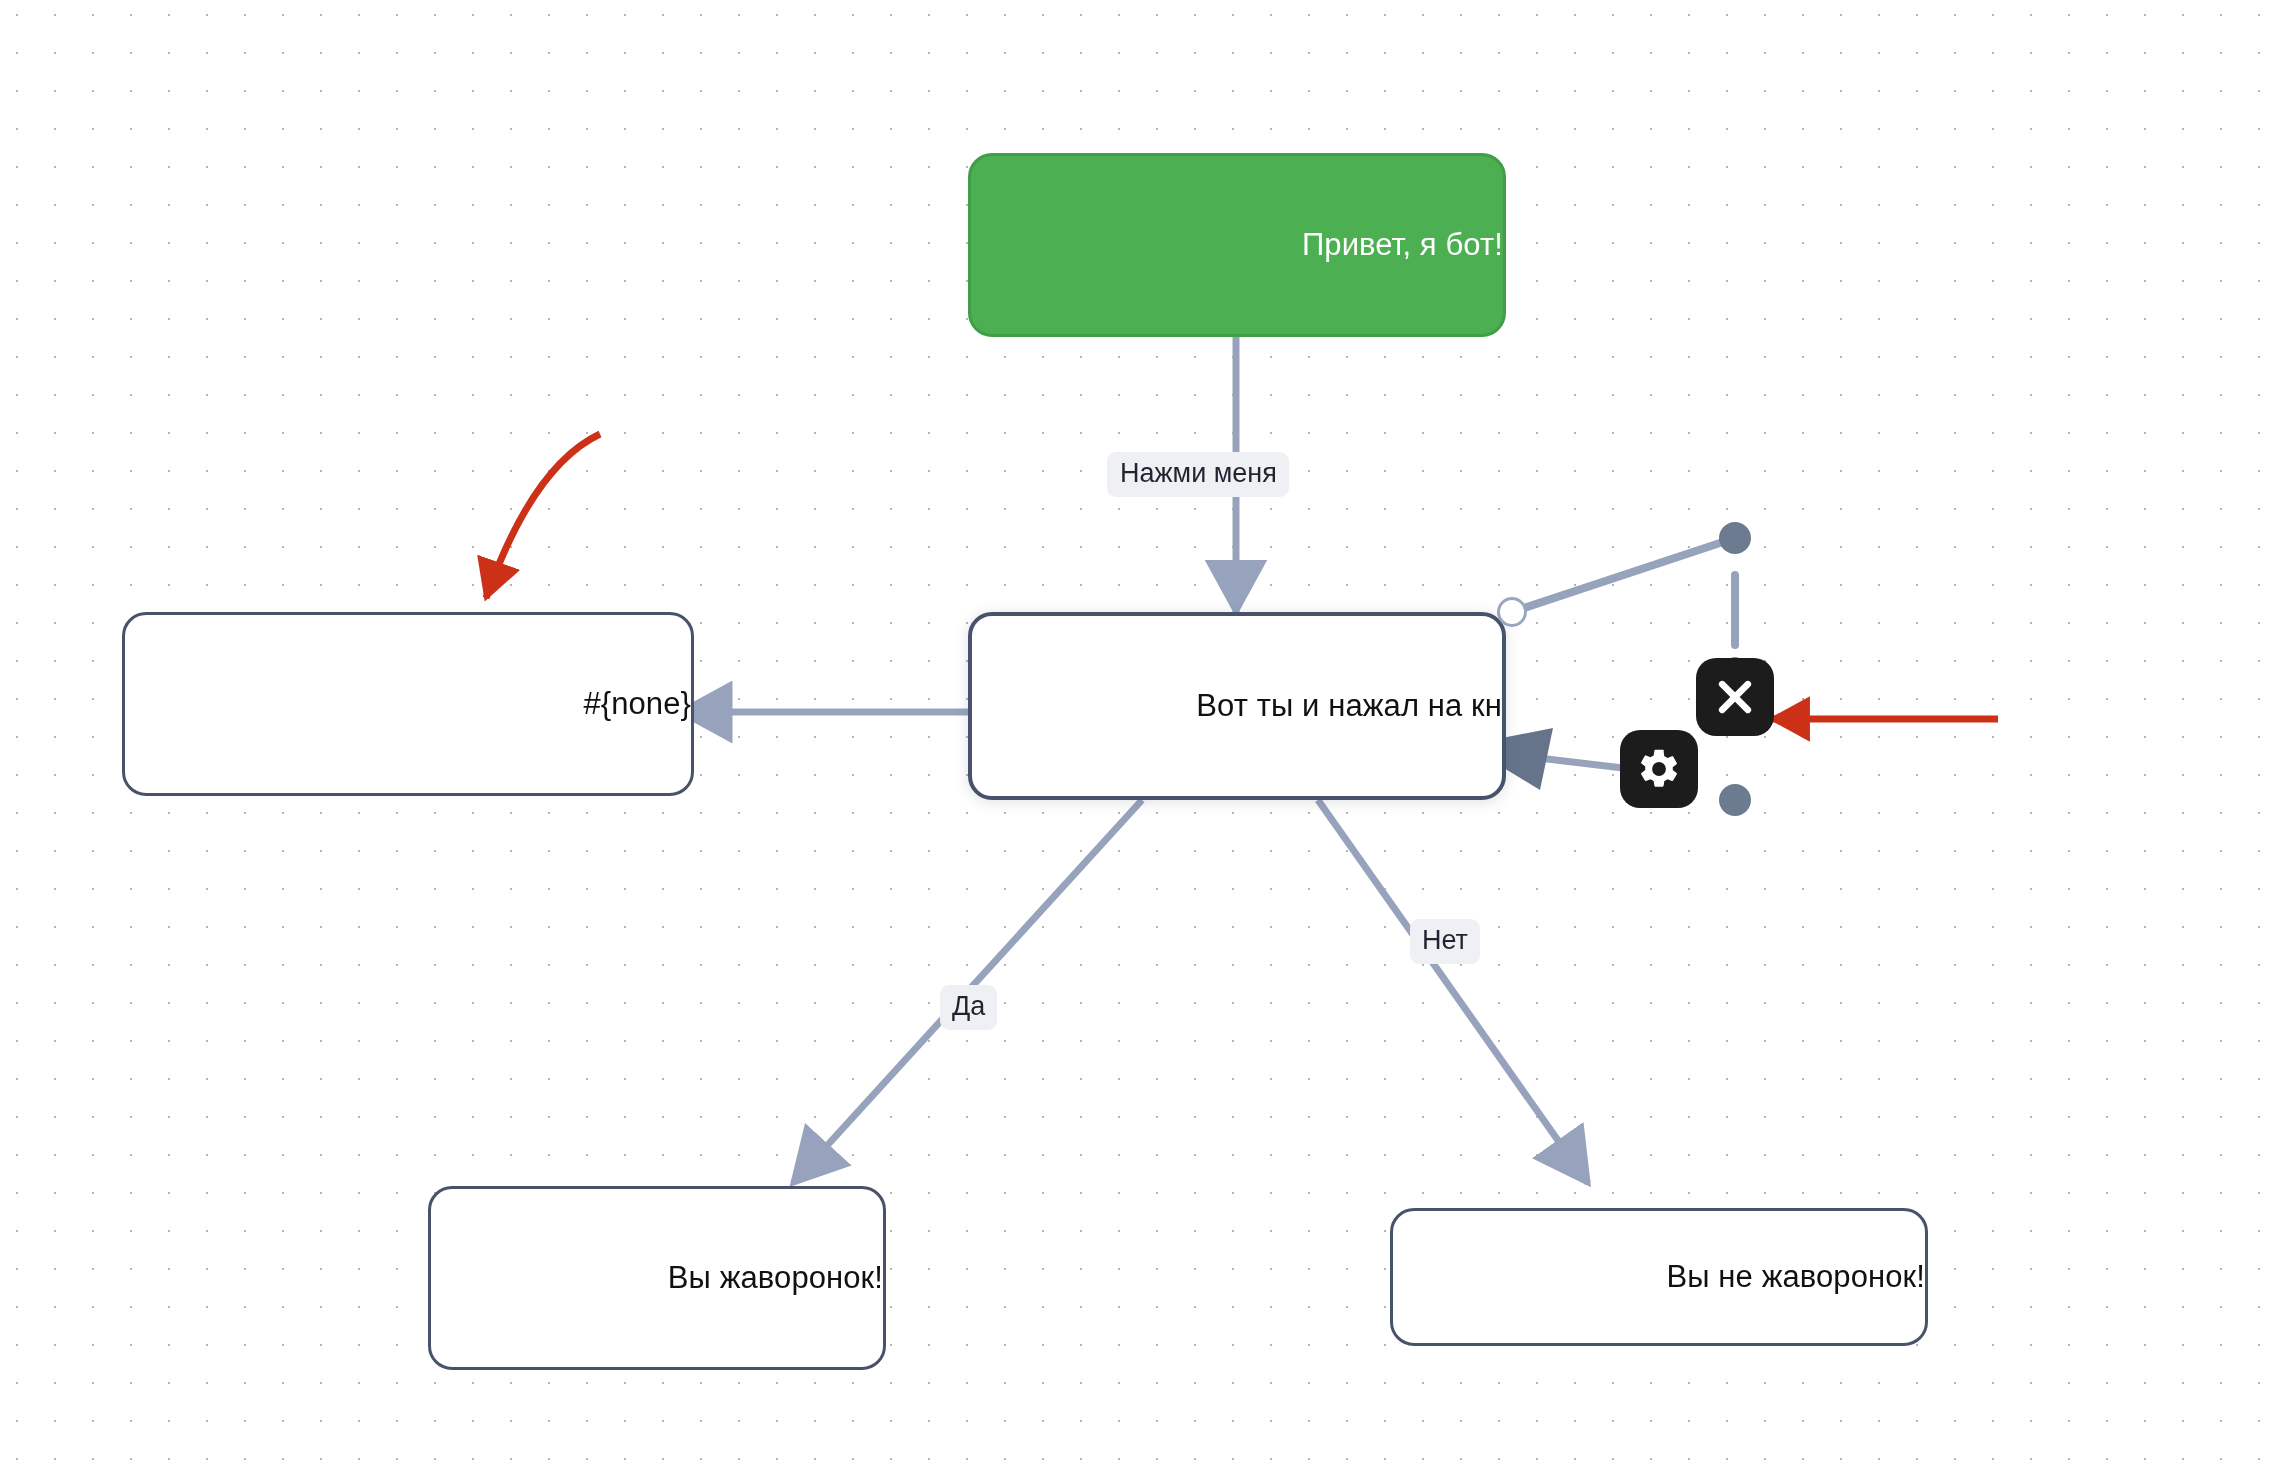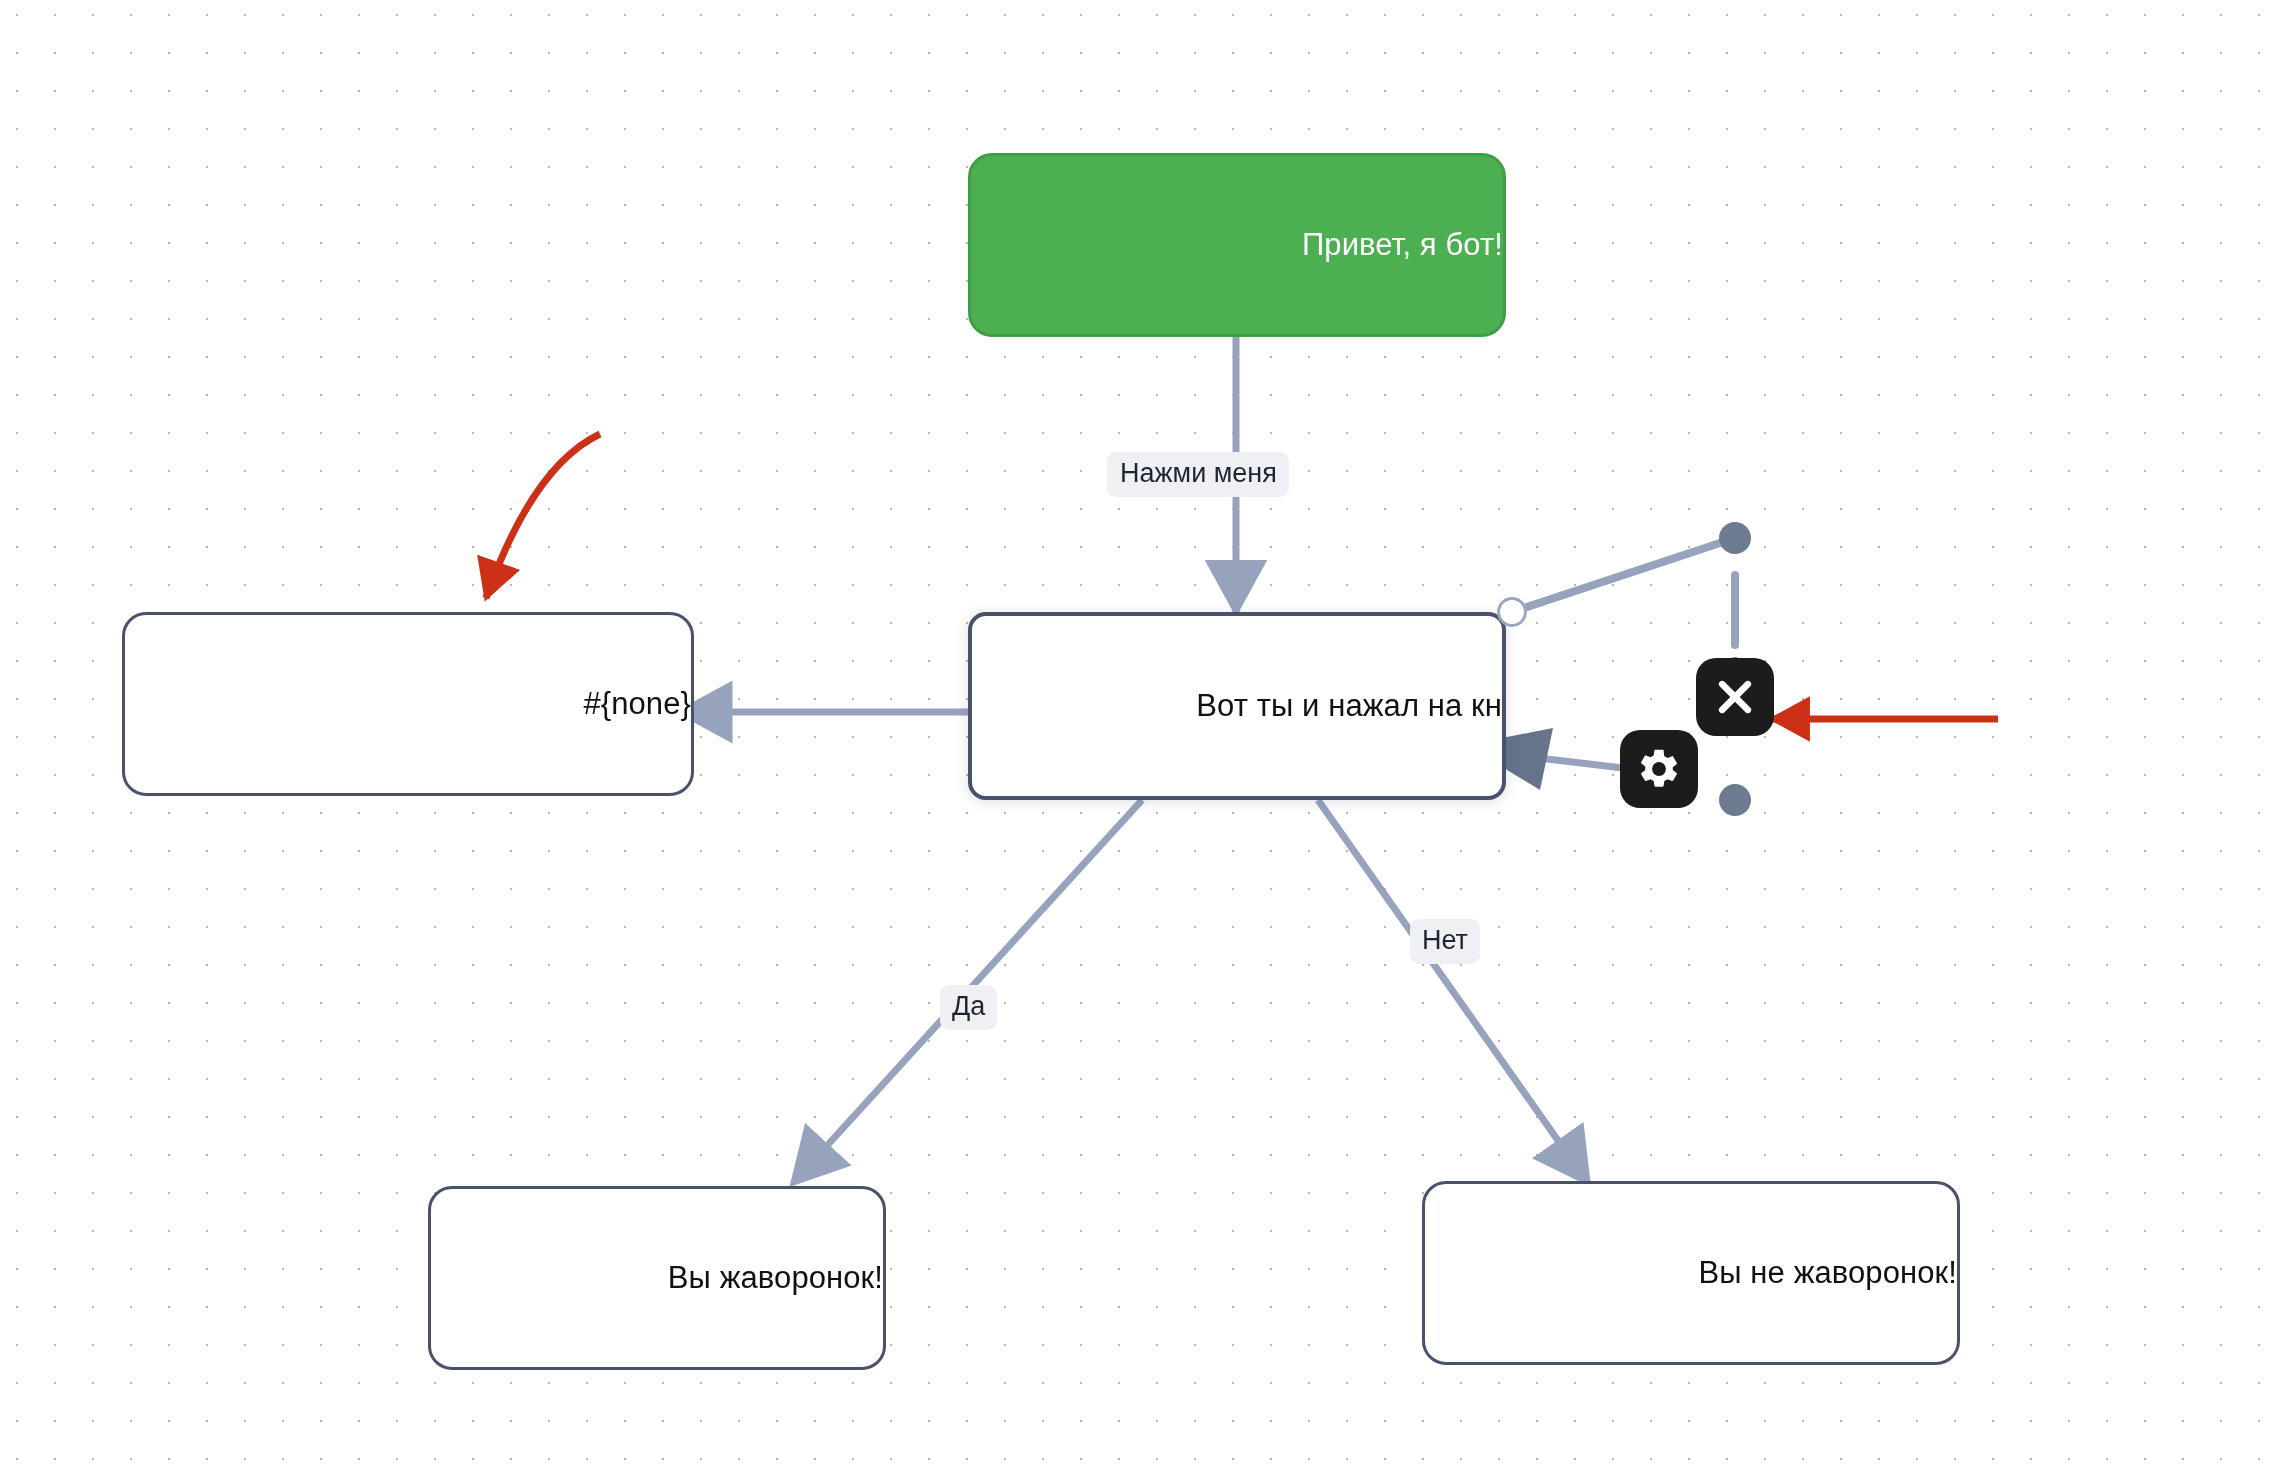--- a/index.html
+++ b/index.html
@@ -135,29 +135,29 @@
   </svg>
 
   <div class="node start" style="left:968px; top:153px; width:538px; height:184px;">
     <span class="node-label">Привет, я бот!</span>
   </div>
 
   <div class="node" style="left:122px; top:612px; width:572px; height:184px;">
     <span class="node-label">#{none}</span>
   </div>
 
-  <div class="node selected" style="left:968px; top:612px; width:538px; height:188px;border-radius:18px;">
+  <div class="node selected" style="left:968px; top:612px; width:538px; height:188px;">
     <span class="node-label">Вот ты и нажал на кн</span>
   </div>
 
   <div class="node" style="left:428px; top:1186px; width:458px; height:184px;">
     <span class="node-label">Вы жаворонок!</span>
   </div>
 
-  <div class="node" style="left:1390px; top:1181px; width:538px; height:184px;margin-left:32px;">
+  <div class="node" style="left:1390px; top:1208px; width:538px; height:138px;">
     <span class="node-label">Вы не жаворонок!</span>
   </div>
 
   <div class="edge-label" style="left:1107px; top:452px;padding-left:13px;">Нажми меня</div>
 
   <div class="edge-label" style="left:940px; top:985px;">Да</div>
 
   <div class="edge-label" style="left:1410px; top:919px;">Нет</div>
 
   <div class="handle-ring" style="left:1497px; top:597px;"></div>

